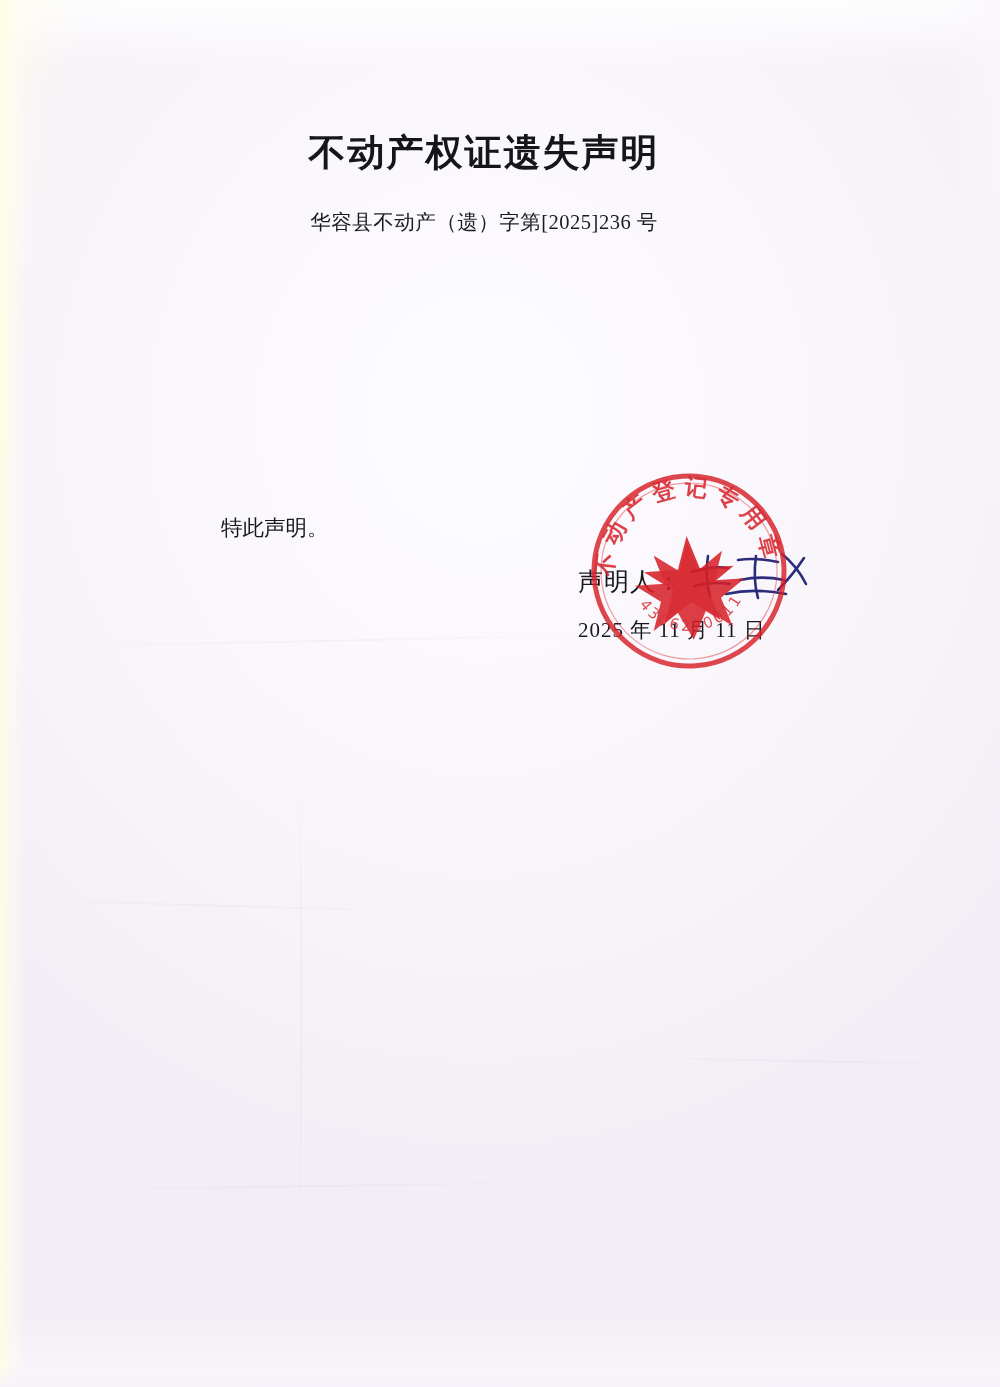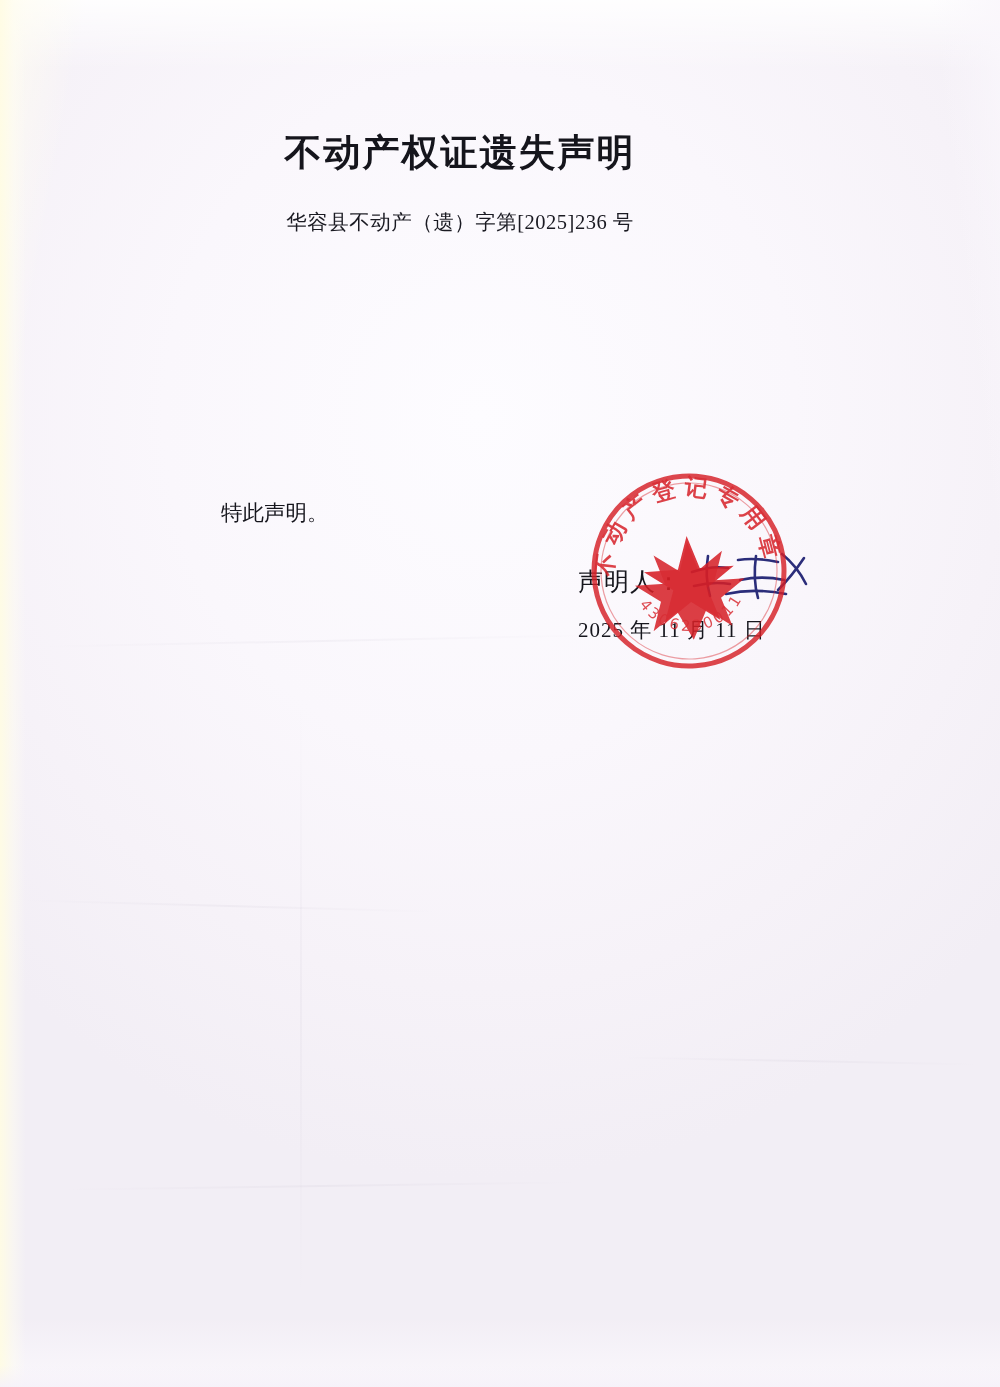--- a/index.html
+++ b/index.html
@@ -55,20 +55,21 @@
     background: linear-gradient(0deg, rgba(246,242,249,0.95) 0%, rgba(255,255,255,0) 100%);
     pointer-events: none;
   }
 
   
   .content {
     position: absolute;
     left: 0; top: 0;
     width: 920px;
     height: 1387px;
+    padding-left: 48px;
   }
 
   .doc-title {
     position: absolute;
     left: 0; right: 0;
     top: 128px;
     text-align: center;
     font-size: 37px;
     font-weight: bold;
     letter-spacing: 2px;
@@ -95,21 +96,21 @@
     line-height: 46px;
     color: #16161d;
     text-align: justify;
     letter-spacing: 0.2px;
   }
   .indent { text-indent: 2em; }
 
   .closing {
     position: absolute;
     left: 178px;
-    top: 490px;
+    top: 505px;
     width: 706px;
     font-size: 21.5px;
     line-height: 46px;
     color: #16161d;
     text-indent: 2em;
   }
 
   .sig-line {
     position: absolute;
     left: 578px;

